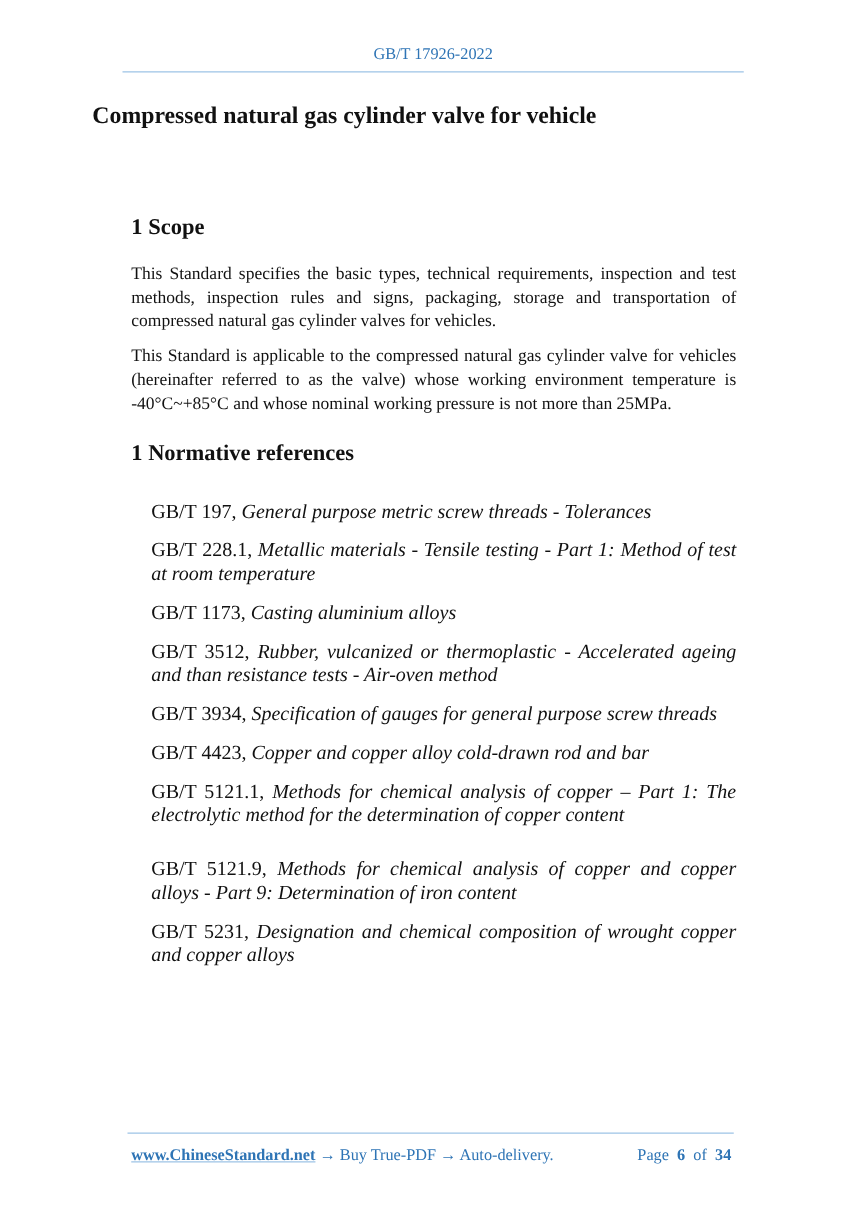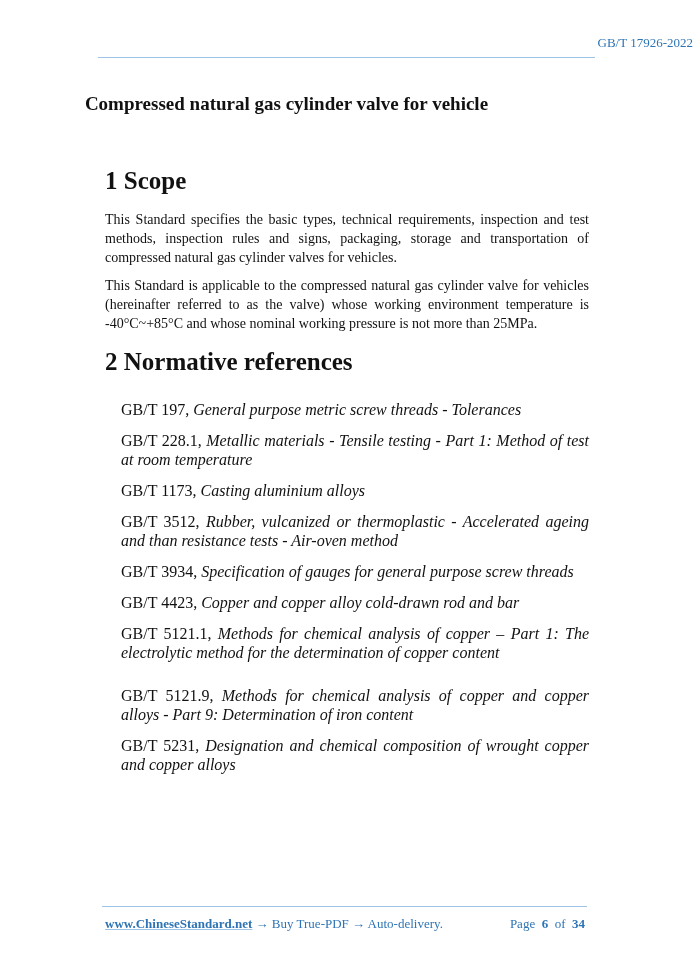--- a/index.html
+++ b/index.html
@@ -13,50 +13,50 @@
       position: relative;
       overflow: hidden;
       font-family: "Liberation Serif", "DejaVu Serif", serif;
       color: #111111;
     }
     .page-header {
       position: absolute;
       top: 35px;
       left: 0;
       width: 693px;
-      text-align: right;
+      text-align: center;
       font-size: 13px;
       color: #2e74b5;
     }
     .header-rule {
       position: absolute;
       top: 57px;
       left: 98px;
       width: 497px;
       height: 0;
       border-top: 1px solid #9dc3e6;
     }
     .doc-title {
       position: absolute;
       top: 82px;
       left: 0;
       width: 551px;
       text-align: center;
       font-size: 19px;
       font-weight: bold;
-      margin: 11px;
+      margin: 0;
     }
     .content {
       position: absolute;
       left: 105px;
       width: 484px;
       top: 168px;
     }
     h2.section-heading {
-      font-size: 25px;
+      font-size: 18px;
       font-weight: bold;
       margin: 0;
       line-height: 26px;
     }
     p.body-text {
       font-size: 14px;
       line-height: 19px;
       margin: 0;
       text-align: justify;
       font-family: Liberation Serif, serif;
@@ -118,21 +118,21 @@
 <h1 class="doc-title">Compressed natural gas cylinder valve for vehicle</h1>
 
 <div class="content">
   <h2 class="section-heading">1 Scope</h2>
   <div style="height:16px"></div>
   <p class="body-text">This Standard specifies the basic types, technical requirements, inspection and test methods, inspection rules and signs, packaging, storage and transportation of compressed natural gas cylinder valves for vehicles.</p>
   <div style="height:9px"></div>
   <p class="body-text">This Standard is applicable to the compressed natural gas cylinder valve for vehicles (hereinafter referred to as the valve) whose working environment temperature is -40°C~+85°C and whose nominal working pressure is not more than 25MPa.</p>
   <div style="height:16px"></div>
 
-  <h2 class="section-heading">2 Normative references</h2>
+  <h2 class="section-heading">1 Normative references</h2>
   <div style="height:16px"></div>
   <div style="height:9px"></div>
 
   <div>
     <p class="ref-item"><span>GB/T 197,</span> <span class="ref-title">General purpose metric screw threads - Tolerances</span></p>
     <div style="height:12px"></div>
     <p class="ref-item"><span>GB/T 228.1,</span> <span class="ref-title">Metallic materials - Tensile testing - Part 1: Method of test at room temperature</span></p>
     <div style="height:12px"></div>
     <p class="ref-item"><span>GB/T 1173,</span> <span class="ref-title">Casting aluminium alloys</span></p>
     <div style="height:12px"></div>

